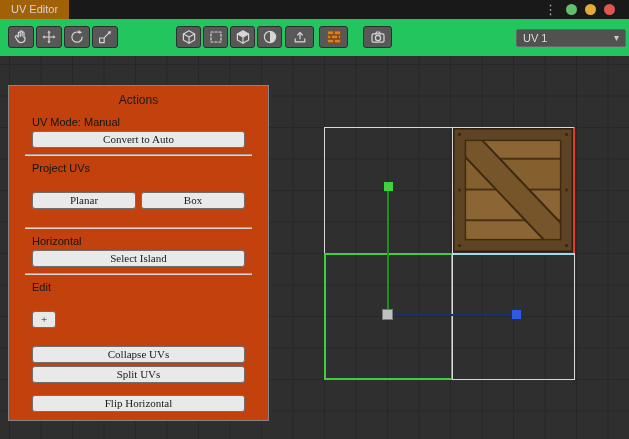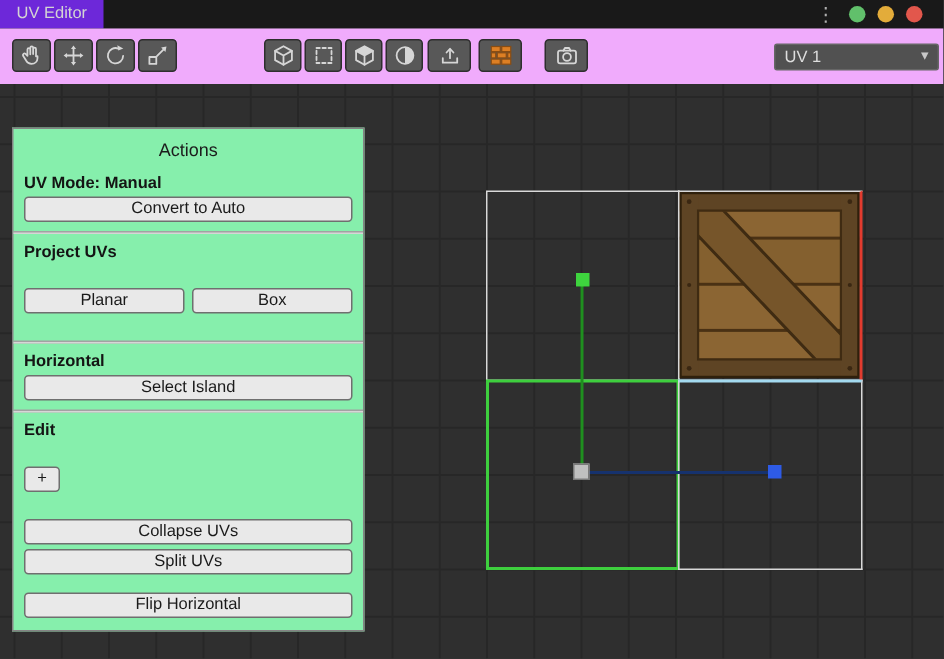--- a/index.html
+++ b/index.html
@@ -5,27 +5,27 @@
   html,body{margin:0;padding:0;}
   body{
     width:629px;height:439px;position:relative;overflow:hidden;
     background:#383838;font-family:"Liberation Sans",sans-serif;
     -webkit-font-smoothing:antialiased;
   }
   
   .titlebar{position:absolute;top:0;left:0;right:0;height:19px;background:#191919;}
   .tab{
     position:absolute;left:0;top:0;height:19px;padding:0 11px;
-    background:#6d28d9;color:#d4d4d4;font-size:11px;line-height:19px;
+    background:#a16207;color:#d4d4d4;font-size:11px;line-height:19px;
   }
   .kebab{position:absolute;right:72px;top:1px;color:#b0b0b0;font-size:13px;line-height:17px;cursor:pointer;}
   .dots{position:absolute;right:14px;top:4px;display:flex;gap:8px;}
   .dot{width:11px;height:11px;border-radius:50%;}
   
-  .toolbar{position:absolute;top:19px;left:0;right:0;height:37px;background:#f0abfc;}
+  .toolbar{position:absolute;top:19px;left:0;right:0;height:37px;background:#22c55e;}
   .tgroup{position:absolute;top:7px;display:flex;gap:2px;}
   .tbtn{
     width:26px;height:22px;background:#585858;border:1px solid #2e2e2e;border-radius:3px;
     display:flex;align-items:center;justify-content:center;box-sizing:border-box;cursor:pointer;
   }
   .tbtn.small{width:25px;}
   .tbtn.wide{width:29px;}
   .tbtn svg{display:block;}
   .icon-stroke{stroke:#d6d6d6;stroke-width:1.2;fill:none;stroke-linecap:round;stroke-linejoin:round;}
   .dropdown{
@@ -49,30 +49,30 @@
   .isl-br{left:452px;top:197px;width:123px;height:127px;border:1px solid #d9d9d9;border-top:2px solid #a3d9ef;}
   .uvline{position:absolute;z-index:3;}
   .line-green{left:387px;top:133px;width:2px;height:127px;background:#1f8f1f;}
   .line-blue{left:389px;top:258px;width:125px;height:2px;background:#16326e;}
   .handle{position:absolute;z-index:4;}
   .h-green{left:384px;top:126px;width:9px;height:9px;background:#3ed43e;}
   .h-pivot{left:382px;top:253px;width:11px;height:11px;background:#c0c0c0;border:1px solid #7a7a7a;box-sizing:border-box;}
   .h-blue{left:512px;top:254px;width:9px;height:9px;background:#2e5be6;}
   
   .panel{
-    position:absolute;left:8px;top:85px;width:235px;height:336px;z-index:10;
-    background:#86efac;border:1px solid #848484;box-sizing:border-box;
-    padding:4px 7px;color:#1e1e1e;font-size:11px;
+    position:absolute;left:8px;top:85px;width:261px;height:336px;z-index:10;
+    background:#c2410c;border:1px solid #848484;box-sizing:border-box;
+    padding:4px 23px;color:#1e1e1e;font-size:11px;
   }
   .panel-title{text-align:center;font-size:12px;color:#1c1c1c;padding:3px 0 5px;}
-  .plabel{font-weight:bold;font-size:11px;margin:4px 0 3px;color:#141414;}
+  .plabel{font-weight:normal;font-size:11px;margin:4px 0 3px;color:#141414;}
   .pbtn{
     display:block;width:100%;height:17px;background:#e9e9e9;border:1px solid #6f6f6f;border-radius:3px;
     font-size:11px;color:#1a1a1a;text-align:center;line-height:15px;box-sizing:border-box;
-    margin:3px 0;cursor:pointer;font-family:Liberation Sans, sans-serif;padding:0;
+    margin:3px 0;cursor:pointer;font-family:Liberation Serif, serif;padding:0;
   }
   .prow{display:flex;gap:5px;margin:18px 0;}
   .prow .pbtn{margin:0;}
   .pbtn.plus{width:24px;flex:none;}
   .pbtn.grow{flex:1;}
   .psep{height:1px;background:#a2a2a2;border-bottom:1px solid #d6d6d6;margin:6px -7px;}
   .gap{height:6px;}
 </style>
 </head>
 <body>

